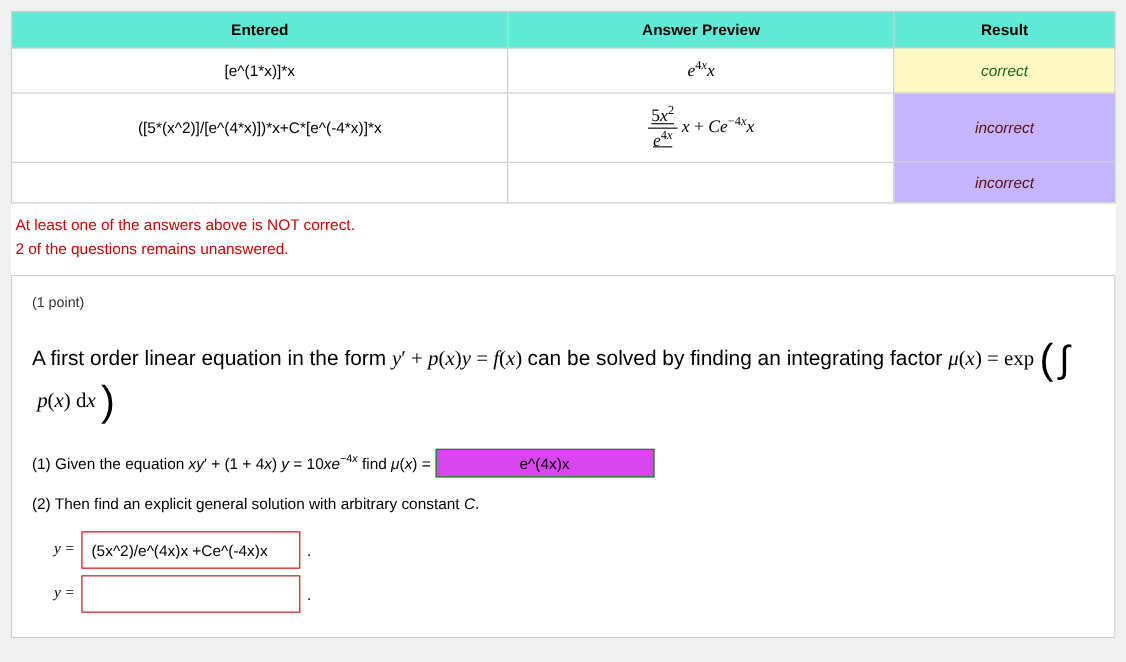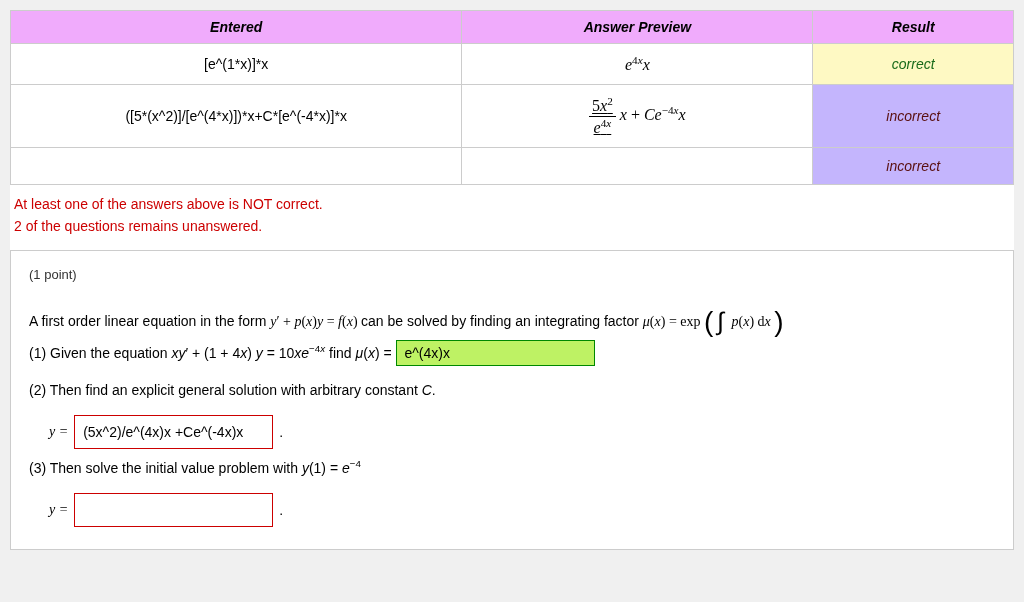--- a/index.html
+++ b/index.html
@@ -14,27 +14,26 @@
       max-width: 1010px;
       margin: 0 auto;
     }
     
     .results-table {
       width: 100%;
       border-collapse: collapse;
       border: 1px solid #ccc;
     }
     .results-table th {
-      background: #f0abfc;
+      background: #5eead4;
       border: 1px solid #ccc;
       padding: 8px 12px;
       font-weight: bold;
       text-align: center;
       font-size: 14px;
-      font-style: italic;
     }
     .results-table td {
       border: 1px solid #ccc;
       padding: 10px 14px;
       text-align: center;
       vertical-align: middle;
     }
     .result-correct {
       background: #fef9c3;
       color: #1a6b1a;
@@ -85,43 +84,44 @@
       background: white;
       padding: 16px 18px;
       margin-top: 4px;
     }
     .points-label {
       font-size: 13px;
       margin-bottom: 26px;
       color: #333;
     }
     .problem-text {
-      font-size: 14px;
-      margin-bottom: 4px;
+      font-size: 19px;
+      margin-bottom: 24px;
     }
     .question-line {
       margin-bottom: 12px;
       line-height: 1.8;
     }
     .answer-input-red {
       border: 1px solid #cc0000;
       padding: 8px 8px;
       font-size: 14px;
       min-width: 180px;
       outline: none;
       font-family: Arial, sans-serif;
     }
     .answer-input-green {
       border: 1px solid #008800;
       padding: 4px 8px;
       font-size: 14px;
       min-width: 140px;
       outline: none;
       font-family: Arial, sans-serif;
-      background: #bef264;
+      background: #d946ef;
+      text-align: center;
     }
     .math-font {
       font-family: "Times New Roman", Times, serif;
       font-style: italic;
     }
     .inline-math {
       font-family: "Times New Roman", Times, serif;
     }
     .y-eq-line {
       display: flex;
@@ -235,25 +235,20 @@
       <span>
         (2) Then find an explicit general solution with arbitrary constant <em>C</em>.
       </span>
     </div>
     <div class="y-eq-line">
       <span class="math-font"><em>y</em> =</span>
       <input class="answer-input-red" type="text" value="(5x^2)/e^(4x)x +Ce^(-4x)x" style="">
       <span>.</span>
     </div>
 
-    <div class="question-line">
-      <span>
-        (3) Then solve the initial value problem with <em>y</em>(1) = <em>e</em><sup>−4</sup>
-      </span>
-    </div>
     <div class="y-eq-line">
       <span class="math-font"><em>y</em> =</span>
       <input class="answer-input-red" type="text" value="" style="min-width: 180px;">
       <span>.</span>
     </div>
 
   </div>
 
 </div>
 

